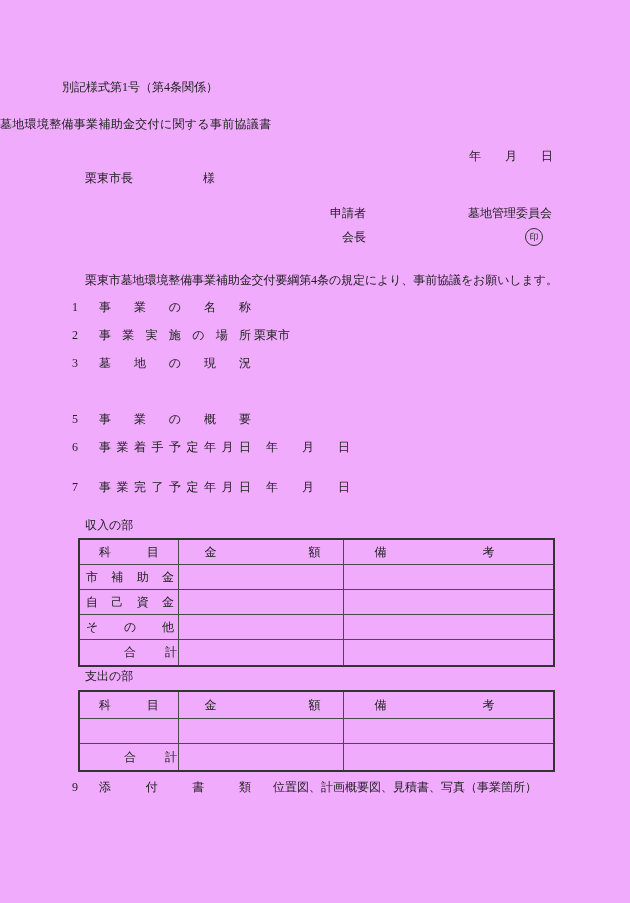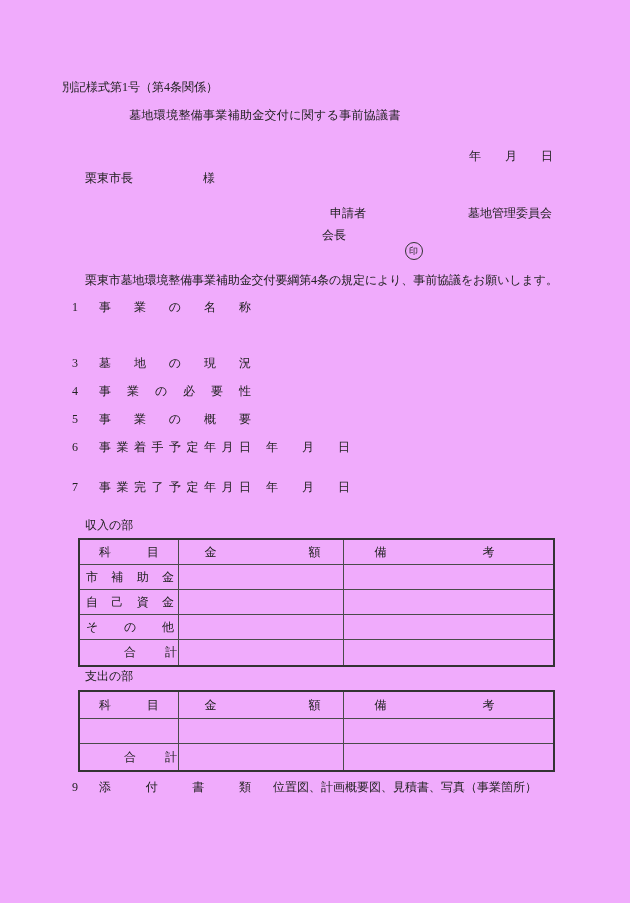--- a/index.html
+++ b/index.html
@@ -9,27 +9,27 @@
     margin:0 auto;
     background:#f0abfc;
     font-family:"Liberation Serif","DejaVu Serif",serif;
     font-size:12px;
     color:#222;
     overflow:hidden;
   }
   .abs { position:absolute; white-space:nowrap; line-height:14px; }
 
   #form-number { left:62px; top:80px; }
-  #title       { left:0; top:108px; width:530px; text-align:center; letter-spacing:0.3px; }
+  #title       { left:0; top:117px; width:530px; letter-spacing:0.3px; }
   #date-line   { left:469px; top:149px; }
   #addressee   { left:85px; top:171px; }
   .addr-name   { display:inline-block; width:118px; }
   #applicant-line { left:330px; top:206px; }
   .app-label   { display:inline-block; width:138px; }
-  #role-line   { left:322px; top:228px; display:flex; align-items:center;flex-direction:column; }
+  #role-line   { left:342px; top:228px; display:flex; align-items:center; }
   .role-label  { display:inline-block; width:183px; }
   .seal {
     display:inline-flex; width:16px; height:16px;
     border:1px solid #333; border-radius:50%;
     align-items:center; justify-content:center;
     font-size:9px; line-height:9px; color:#222;
   }
   #body-text { left:85px; top:273px; letter-spacing:-0.1px; }
 
   .item { position:absolute; left:72px; white-space:nowrap; line-height:14px; }
@@ -99,25 +99,25 @@
   <div class="abs" id="role-line">
     <span class="role-label">会長</span>
       <span class="seal">印</span>
   </div>
 
   <div class="abs" id="body-text">栗東市墓地環境整備事業補助金交付要綱第4条の規定により、事前協議をお願いします。</div>
 
   <div class="item" style="top:300px">
     <span class="item-no">1</span><span class="item-label">事業の名称</span><span class="gap-s"></span>
   </div>
+  <div class="item" style="top:328px">
+    <span class="item-no">2</span><span class="item-label">事業実施の場所</span><span class="gap-s">栗東市</span>
+  </div>
   <div class="item" style="top:356px">
     <span class="item-no">3</span><span class="item-label">墓地の現況</span><span class="gap-s"></span>
-  </div>
-  <div class="item" style="top:384px">
-    <span class="item-no">4</span><span class="item-label">事業の必要性</span><span class="gap-s"></span>
   </div>
   <div class="item" style="top:412px">
     <span class="item-no">5</span><span class="item-label">事業の概要</span><span class="gap-s"></span>
   </div>
   <div class="item" style="top:440px">
     <span class="item-no">6</span><span class="item-label">事業着手予定年月日</span><span class="gap-m">年　　月　　日</span>
   </div>
   <div class="item" style="top:480px">
     <span class="item-no">7</span><span class="item-label">事業完了予定年月日</span><span class="gap-m">年　　月　　日</span>
   </div>

